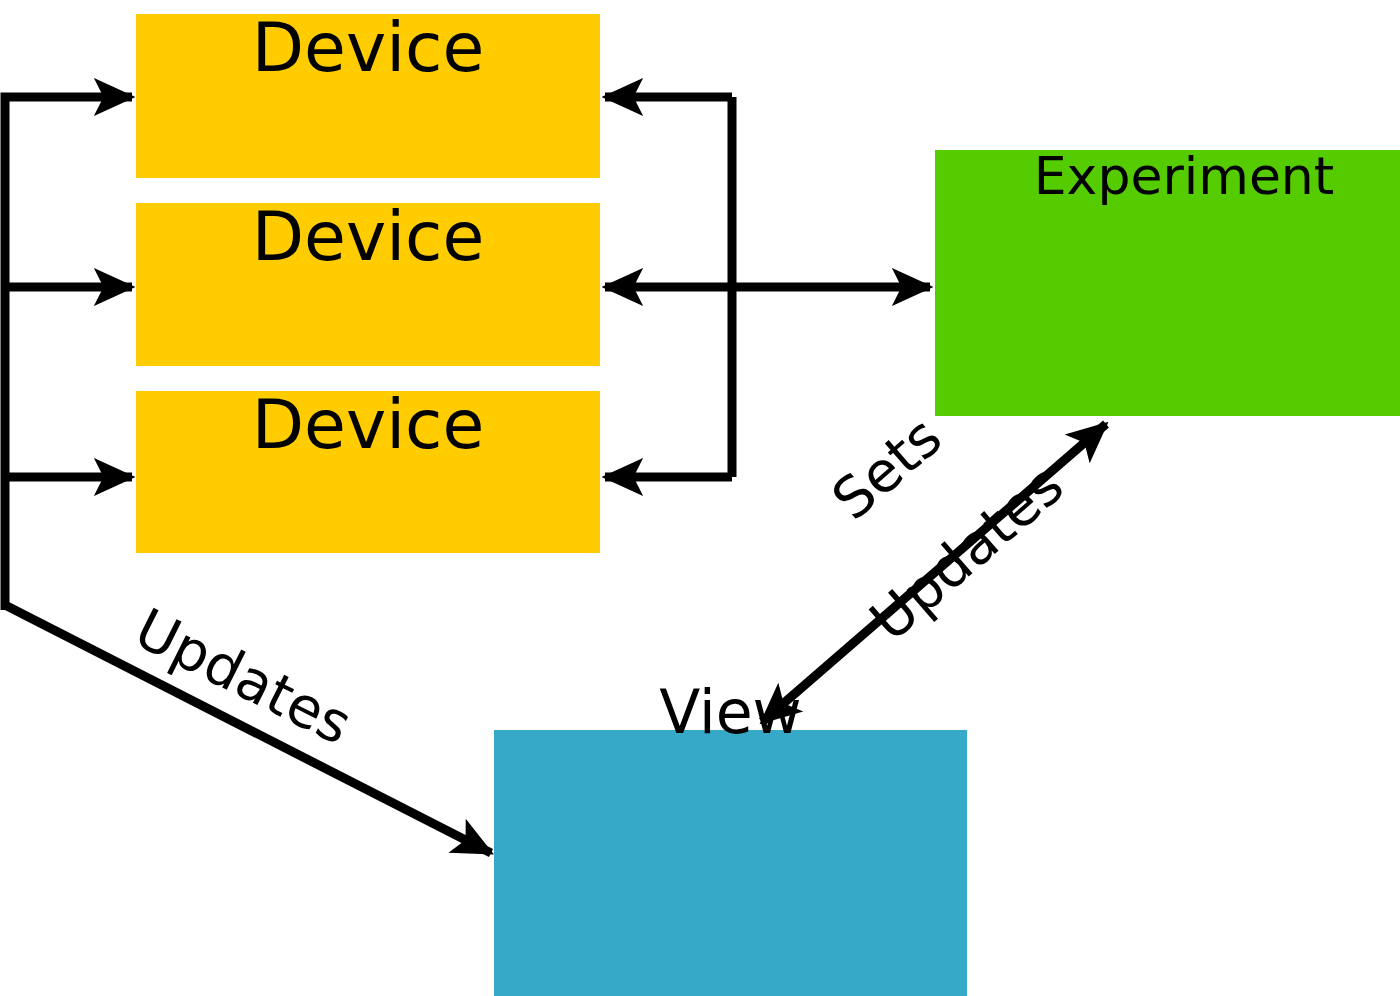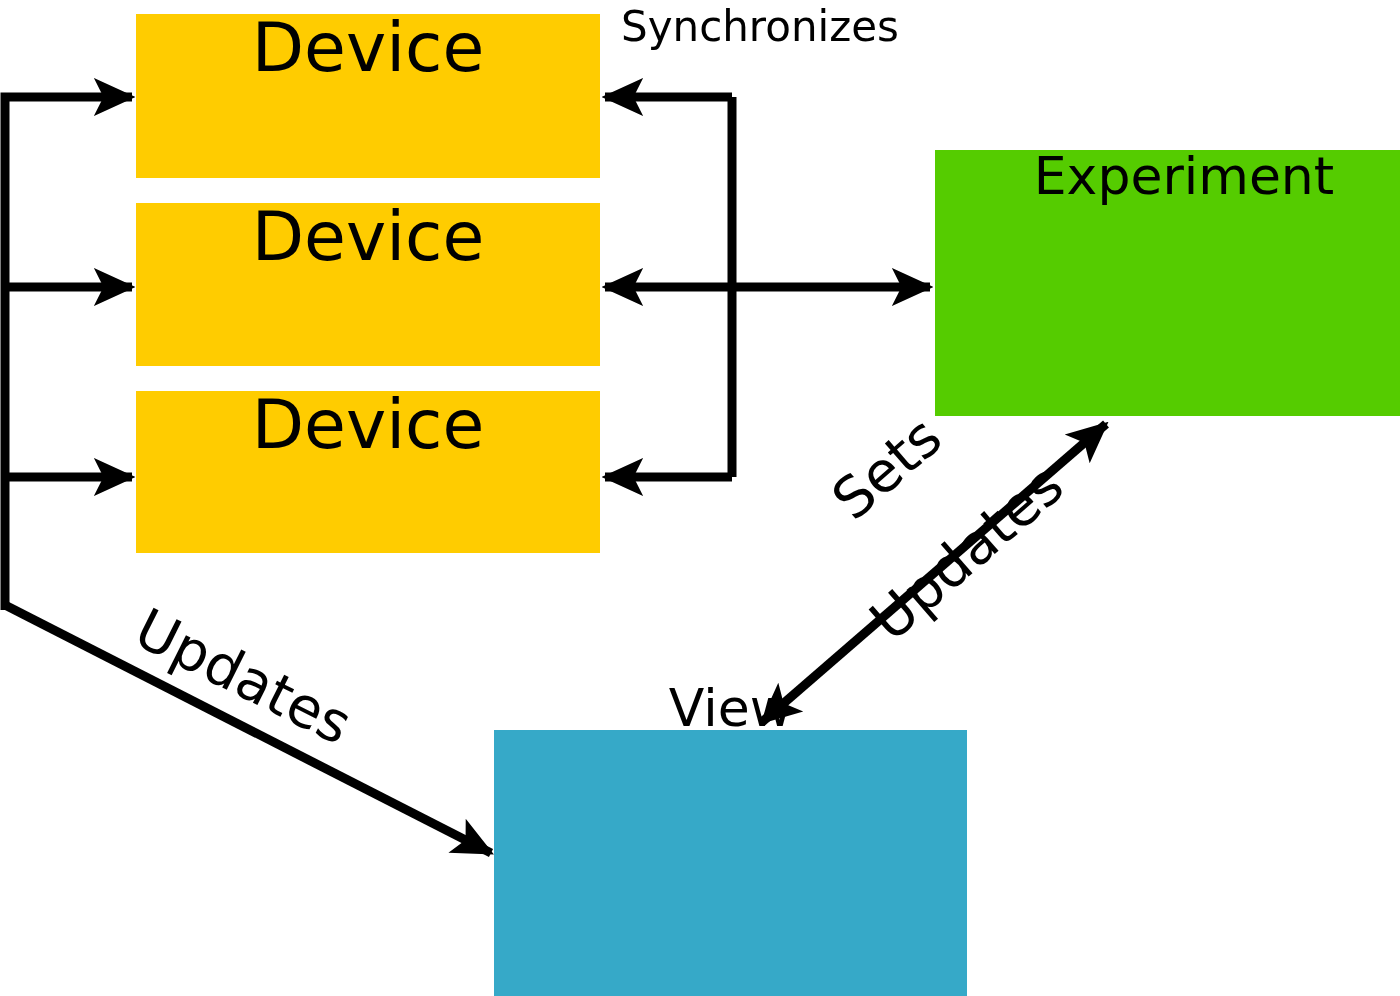--- a/index.html
+++ b/index.html
@@ -31,21 +31,21 @@
   }
   #device-box-1 { left: 136px; top: 14px;  width: 464px; height: 164px; }
   #device-box-2 { left: 136px; top: 203px; width: 464px; height: 163px; }
   #device-box-3 { left: 136px; top: 391px; width: 464px; height: 162px; }
   .device-label { font-size: 68px; }
 
   #experiment-box { left: 935px; top: 150px; width: 480px; height: 266px; }
   #experiment-box .node-label { font-size: 52px; margin-left: 18px; }
 
   #view-box { left: 494px; top: 730px; width: 473px; height: 280px; }
-  #view-box .node-label { font-size: 52px; margin-top: -48px; }
+  #view-box .node-label { font-size: 60px; margin-top: -48px; }
 
   #edge-layer {
     position: absolute;
     left: 0; top: 0;
     width: 1400px;
     height: 996px;
   }
   .edge-label {
     position: absolute;
     font-family: "DejaVu Sans", sans-serif;
@@ -128,21 +128,20 @@
   </div>
 
   <div class="node" id="experiment-box" style="background:#55cc00;">
     <span class="node-label">Experiment</span>
   </div>
 
   <div class="node" id="view-box" style="background:#36a9c8;">
     <span class="node-label">View</span>
   </div>
 
-  <span class="edge-label" id="label-synchronizes">Synchronizes</span>
 
   <span class="edge-label" id="label-sets">Sets</span>
 
   <span class="edge-label" id="label-updates-exp">Updates</span>
 
   <span class="edge-label" id="label-updates-dev">Updates</span>
 
 </div>
 
 </body></html>

